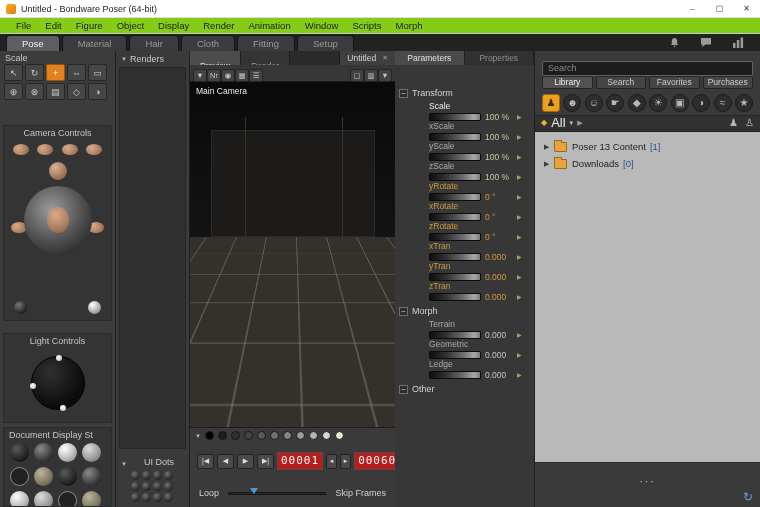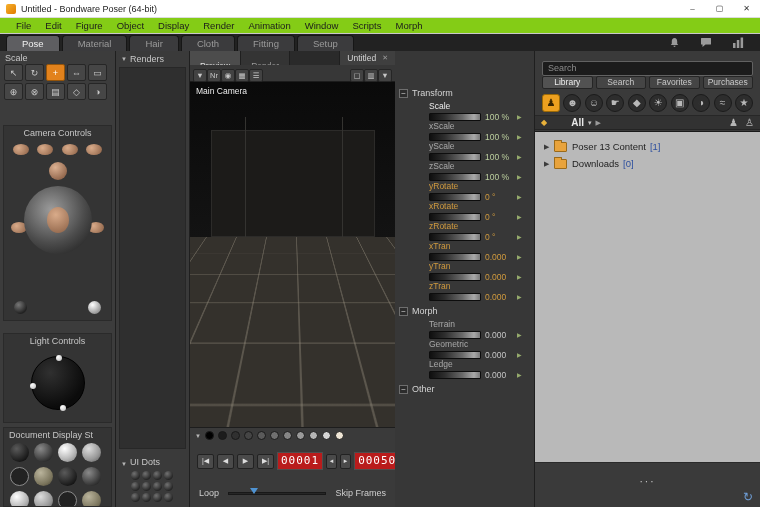--- a/index.html
+++ b/index.html
@@ -60,21 +60,21 @@
   .sp2{background:radial-gradient(circle at 35% 30%,#ffffff,#bbbbbb 55%,#777);}
   .sp3{background:radial-gradient(circle at 35% 30%,#dddddd,#999 60%,#555);}
   .sp4{background:#222;border:1px solid #8a8a8a;}
   .sp5{background:radial-gradient(circle at 35% 30%,#bab49c,#7a745c 65%,#403c2c);}
 
   
   .renders{position:absolute;top:51px;left:116px;width:74px;bottom:0;background:#3a3a3a;border-right:1px solid #1f1f1f;}
   .renders-header{display:flex;align-items:center;gap:3px;padding:3px 0 0 5px;cursor:pointer;}
   .collapse{font-size:6px;color:#b5b5b5;}
   .renders-area{position:absolute;top:16px;left:3px;right:3px;bottom:58px;background:#2f2f2f;border:1px solid #272727;}
-  .uidots-header{position:absolute;bottom:40px;left:5px;display:flex;align-items:flex-end;gap:3px;cursor:pointer;}
+  .uidots-header{position:absolute;bottom:40px;left:5px;display:flex;align-items:flex-end;gap:17px;cursor:pointer;}
   #uidots-grid{position:absolute;bottom:5px;left:15px;width:46px;display:flex;flex-wrap:wrap;gap:2px;}
   .uidot{width:9px;height:9px;border-radius:50%;background:radial-gradient(circle at 35% 30%,#717171,#262626 70%);cursor:pointer;}
 
   
   .vpcol{position:absolute;top:51px;left:190px;width:205px;bottom:0;background:#3a3a3a;}
   .doc-tabbar{position:absolute;top:0;left:0;right:0;height:14px;background:#2a2a2a;display:flex;align-items:stretch;}
   #doc-tabs{display:flex;align-items:stretch;}
   .doc-tab{font-size:8.5px;line-height:14px;padding:8px 10px;color:#9b9b9b;background:#343434;border-right:1px solid #1f1f1f;cursor:pointer;}
   .doc-tab.active{background:#4c4c4c;color:#e2e2e2;}
   .doc-title-area{margin-left:auto;display:flex;align-items:center;gap:6px;background:#3f3f3f;padding:0 7px;border-left:1px solid #1f1f1f;cursor:pointer;}
@@ -133,21 +133,21 @@
   .lib-search input{width:100%;height:100%;background:#1c1c1c;border:1px solid #626262;border-radius:2px;color:#ccc;font-size:9px;padding:0 5px;font-family:inherit;}
   .lib-search input::placeholder{color:#8b8b8b;}
   .lib-tabs{position:absolute;top:25px;left:7px;right:7px;height:13px;display:flex;gap:3px;}
   .lib-tab{flex:1;background:#454545;border:1px solid #252525;border-radius:2px;color:#c9c9c9;font-size:8.5px;line-height:11px;text-align:center;cursor:pointer;}
   .lib-tab.active{background:#525252;color:#eee;}
   .lib-cats{position:absolute;top:42px;left:7px;right:7px;height:19px;display:flex;justify-content:space-between;align-items:center;}
   .cat-btn{width:18px;height:18px;border-radius:50%;background:#2d2d2d;border:1px solid #1b1b1b;color:#b9b9b9;font-size:10px;line-height:15px;text-align:center;padding:0;font-family:inherit;cursor:pointer;}
   .cat-btn.active{border-radius:3px;background:#eda01f;border-color:#9c6a07;color:#3a2500;}
   .lib-filter{position:absolute;top:64px;left:0;right:0;height:15px;background:#323232;border-top:1px solid #272727;border-bottom:1px solid #242424;display:flex;align-items:center;padding:0 6px;gap:4px;}
   .filter-diamond{color:#e8b13a;font-size:8px;}
-  .filter-label{font-size:10px;color:#e9e9e9;font-weight:bold;cursor:pointer;margin-left:20px;}
+  .filter-label{font-size:13px;color:#e9e9e9;font-weight:normal;cursor:pointer;}
   .filter-dd{font-size:7px;color:#c2c2c2;cursor:pointer;}
   .filter-exp{font-size:7px;color:#9a9a9a;cursor:pointer;}
   .filter-right{margin-left:auto;display:flex;gap:7px;align-items:center;}
   .filter-right span{font-size:10px;color:#b5b5b5;cursor:pointer;}
   .lib-content{position:absolute;top:80px;left:0;right:0;bottom:45px;background:#b9b9b9;border-top:1px solid #1a1a1a;padding-top:6px;}
   .lib-item{display:flex;align-items:center;height:17px;padding-left:9px;cursor:pointer;}
   .lib-item .exp{font-size:7px;color:#3c3c3c;width:9px;}
   .folder{width:13px;height:10px;background:#e8a33c;border:1px solid #9a6a1a;border-radius:1px;position:relative;margin:0 3px 0 1px;flex:none;}
   .folder::before{content:"";position:absolute;top:-3px;left:-1px;width:6px;height:2px;background:#e8a33c;border:1px solid #9a6a1a;border-bottom:none;border-radius:1px 1px 0 0;}
   .lib-item .label{font-size:9.5px;color:#1d1d1d;margin-left:2px;white-space:nowrap;}
@@ -335,35 +335,39 @@
     </div>
     <div class="transport">
       <div class="transport-row" id="transport-row">
           <button class="t-btn">|◀</button>
           <button class="t-btn">◀</button>
           <button class="t-btn">▶</button>
           <button class="t-btn">▶|</button>
           <span class="frame-box">00001</span>
           <button class="t-btn small">◂</button>
           <button class="t-btn small">▸</button>
-          <span class="frame-box">00050</span>
+          <span class="frame-box">00060</span>
           <button class="t-btn">+</button>
           <button class="t-btn">−</button>
         </div>
       <div class="loop-row">
         <span class="loop-label">Loop</span>
         <span class="loop-track">
           <span class="loop-marker"></span>
         </span>
         <span class="skip-label">Skip Frames</span>
       </div>
     </div>
   </div>
 
   <div class="params">
+    <div class="ptabs" id="ptabs">
+        <span class="ptab active">Parameters</span>
+        <span class="ptab">Properties</span>
+      </div>
     <div id="params-body">
         <div class="psec-header">
           <span class="collapse-box">−</span>
           <span class="psec-name">Transform</span>
         </div>
         <div class="param">
           <div class="plabel l-strong">Scale</div>
           <div class="pline">
             <span class="pslider"></span>
             <span class="pvalue v-green">100 %</span>

